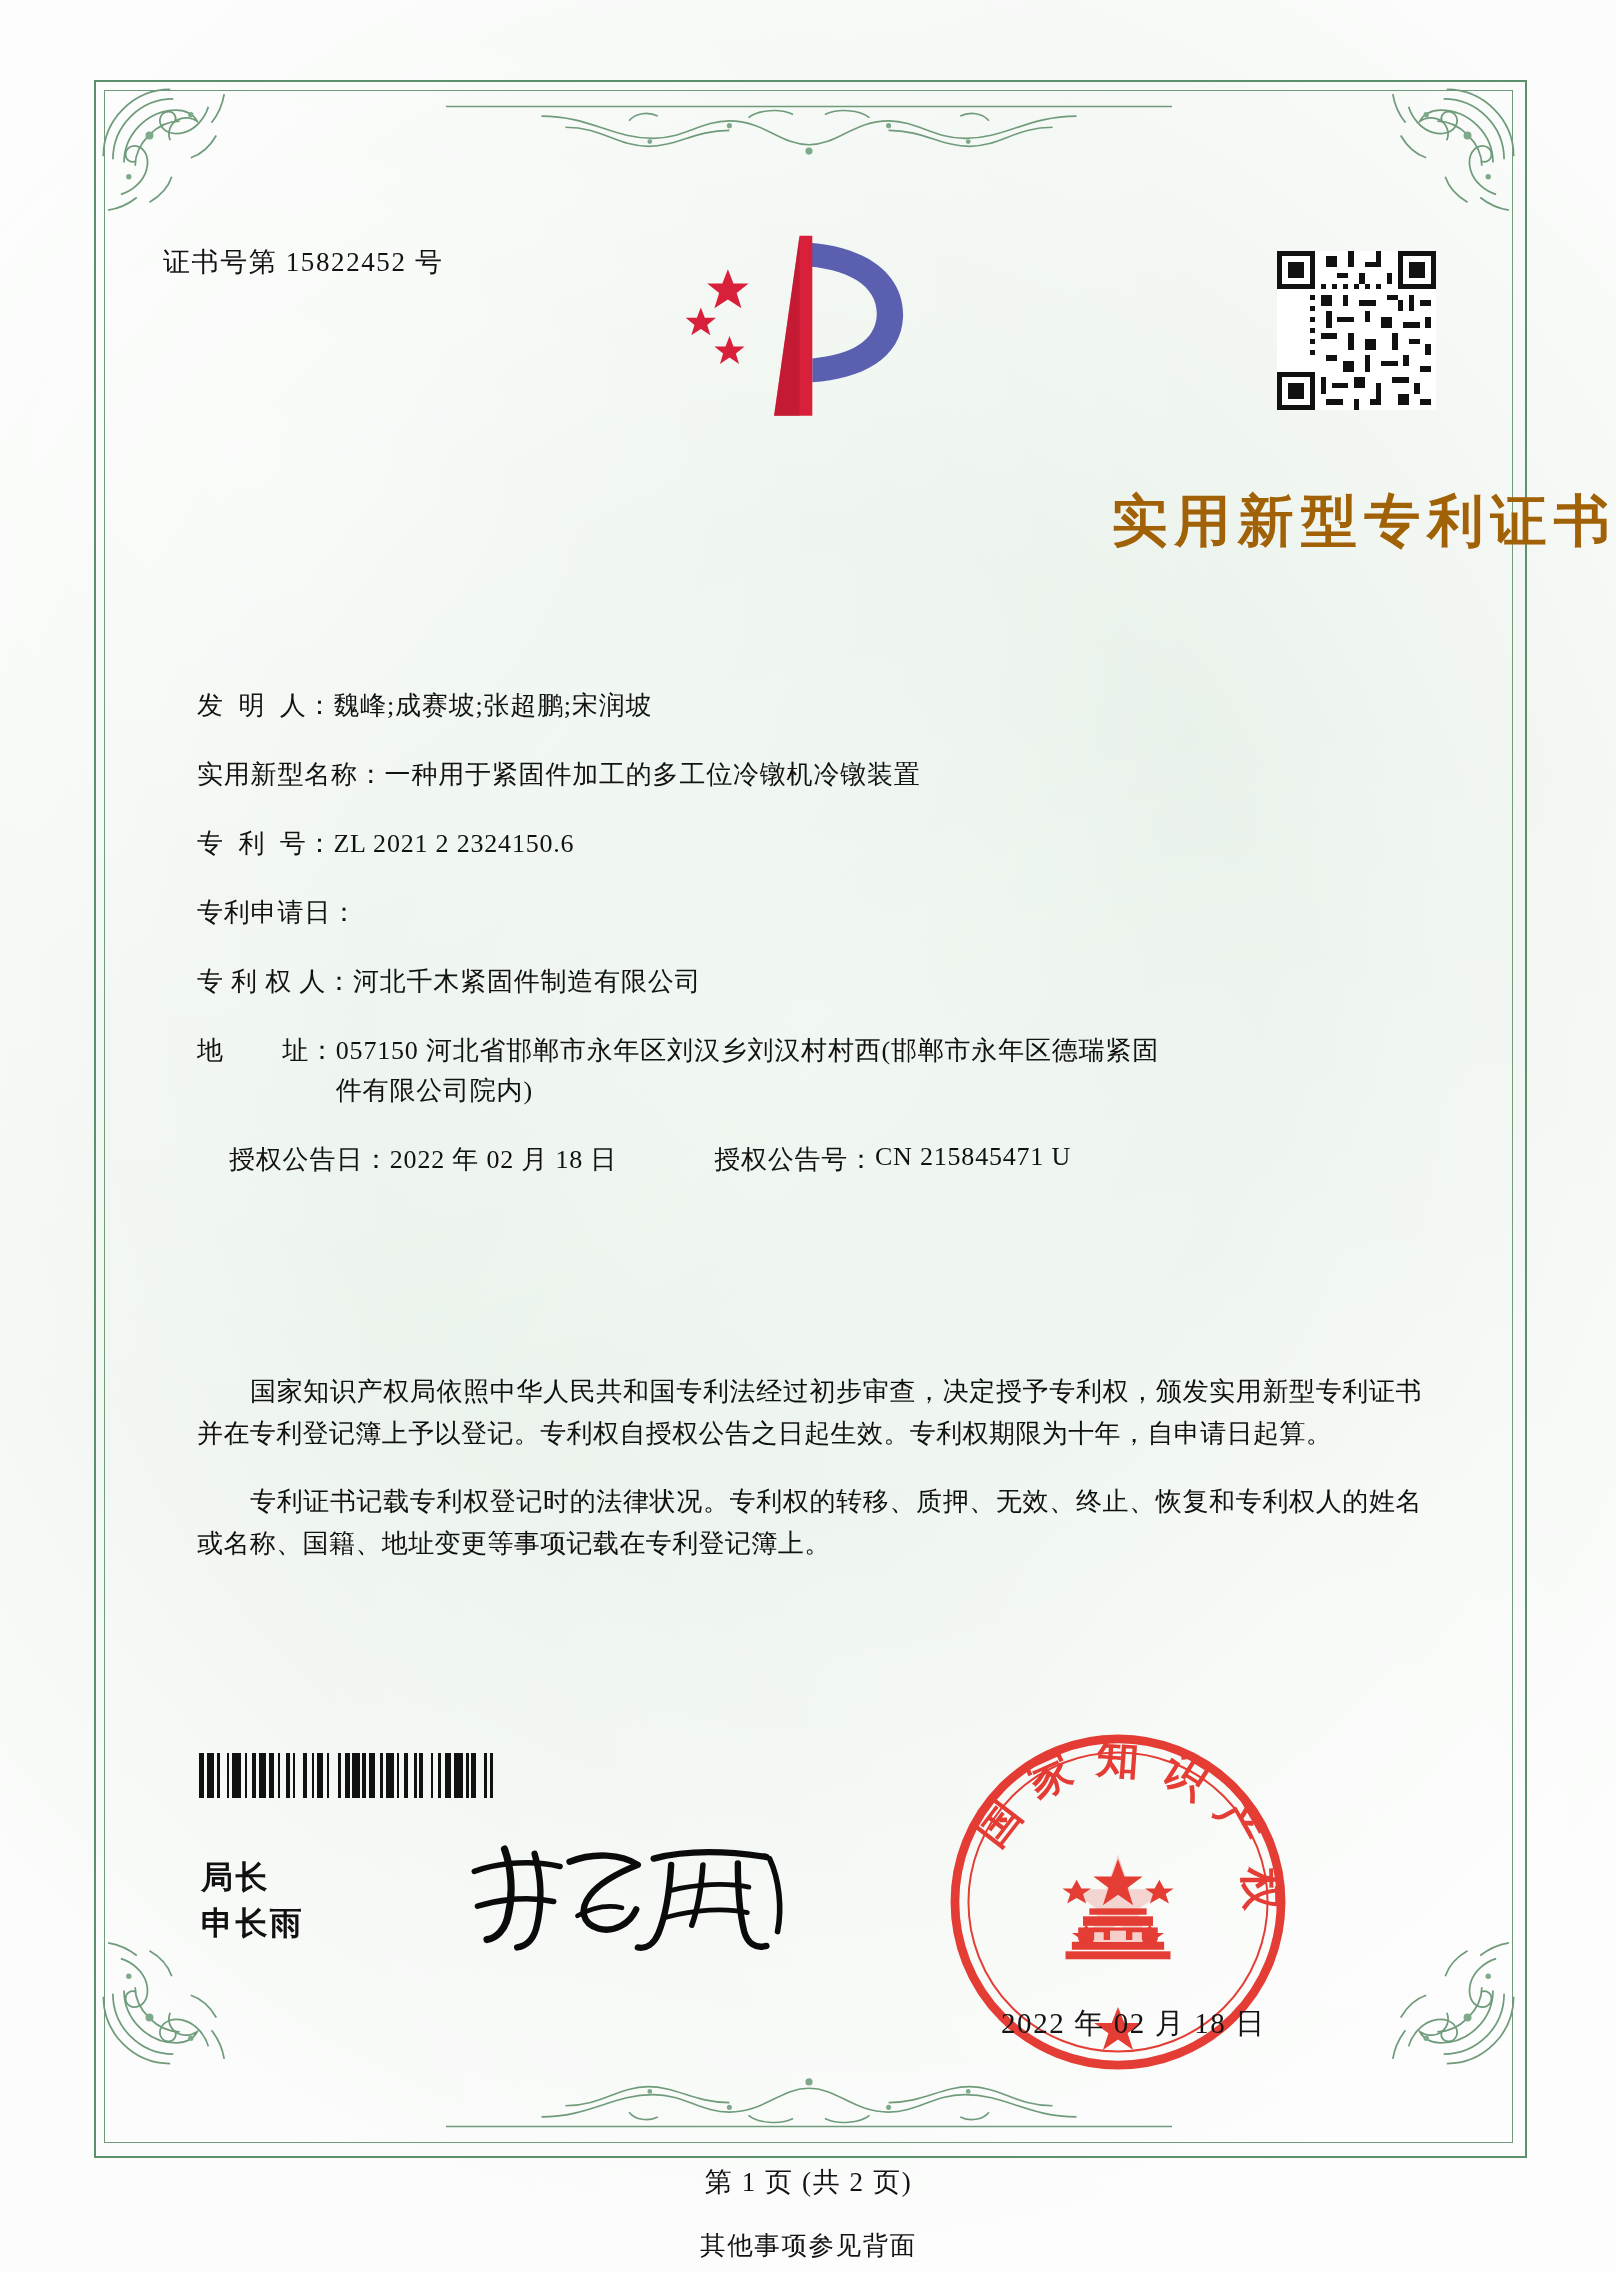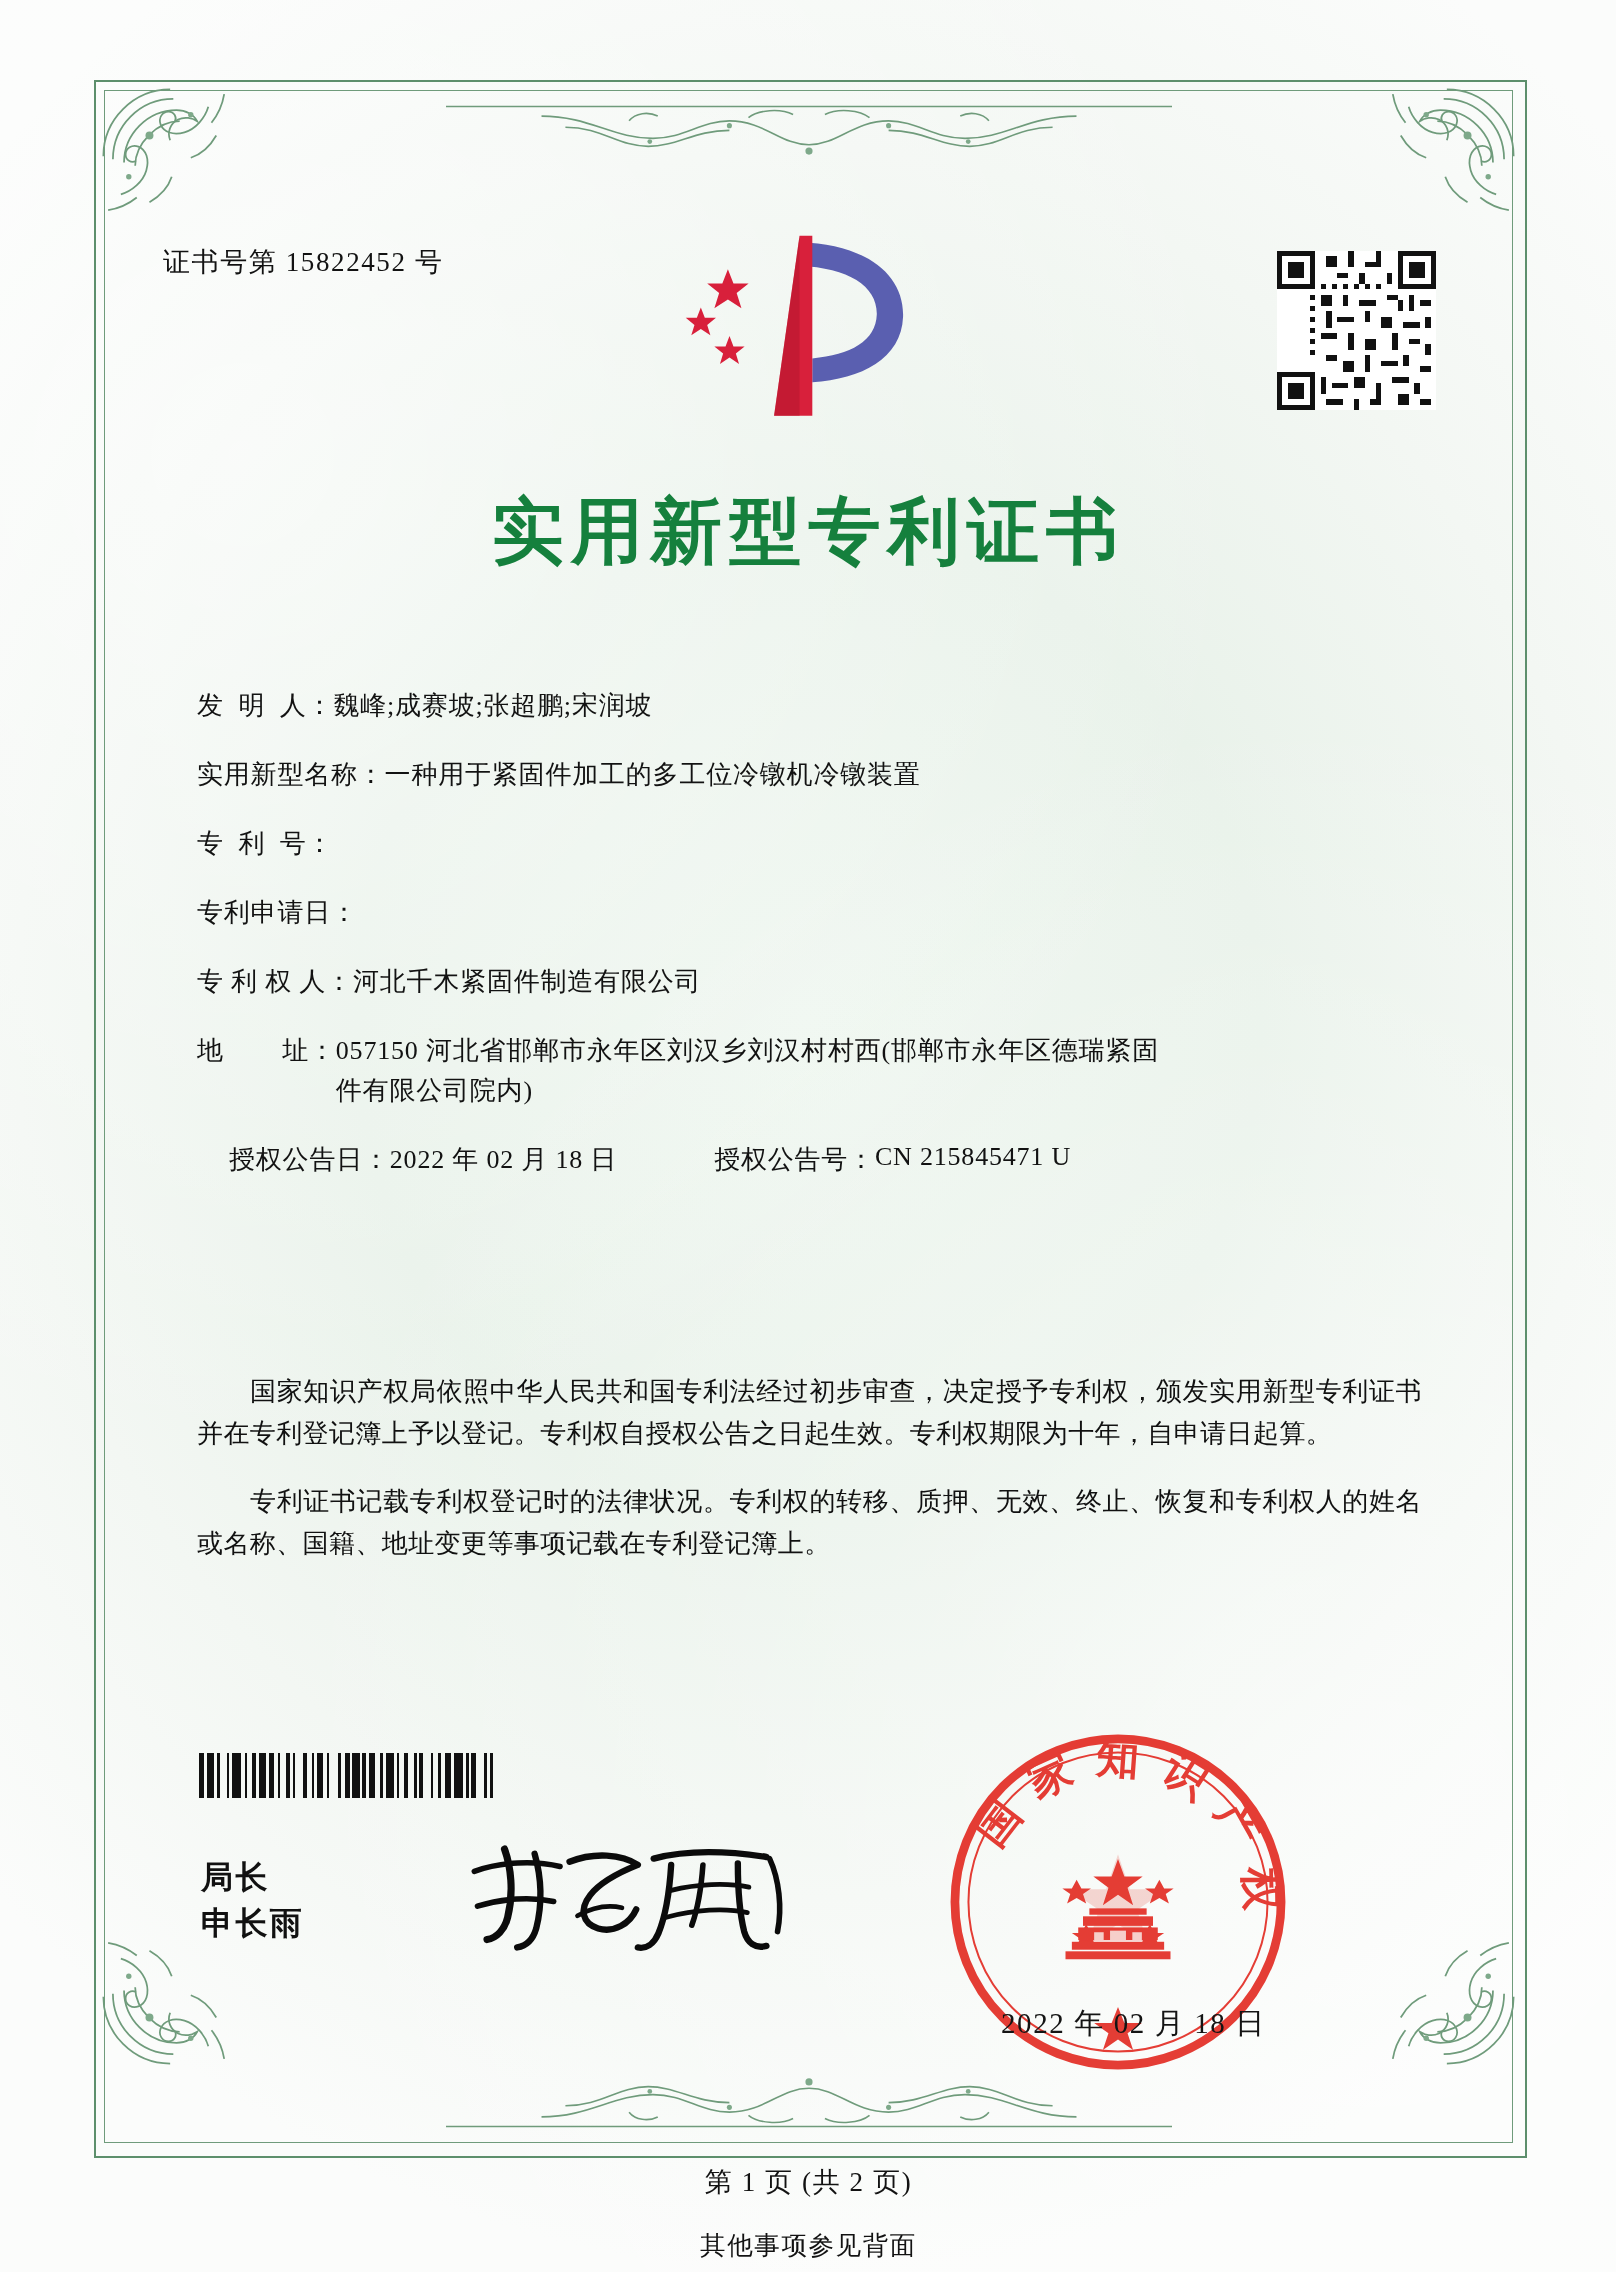--- a/index.html
+++ b/index.html
@@ -90,25 +90,25 @@
     position: absolute;
     left: 1277px; top: 251px;
     width: 159px; height: 159px;
   }
   .qr svg { display:block; }
 
   
   .title {
     position: absolute;
     left: 0; right: 0; top: 484px;
-    text-align: center;
-    font-size: 72px;
+    text-align: right;
+    font-size: 56px;
     letter-spacing: 7.2px;
     font-weight: 700;
-    color: #15803d;
+    color: #a16207;
     font-family: "DejaVu Serif", "Liberation Serif", serif;
   }
 
   
   .fields {
     position: absolute;
     left: 197px; top: 686px;
     width: 1210px;
     font-size: 26px;
     color: #121212;
@@ -470,20 +470,21 @@
     <span class="field-value">魏峰;成赛坡;张超鹏;宋润坡</span>
   </div>
 
   <div class="field-row">
     <span class="field-label">实用新型名称：</span>
     <span class="field-value">一种用于紧固件加工的多工位冷镦机冷镦装置</span>
   </div>
 
   <div class="field-row">
     <span class="field-label">专  利  号：</span>
+    <span class="field-value">ZL 2021 2 2324150.6</span>
   </div>
 
   <div class="field-row">
     <span class="field-label">专利申请日：</span>
   </div>
 
   <div class="field-row">
     <span class="field-label">专 利 权 人：</span>
     <span class="field-value">河北千木紧固件制造有限公司</span>
   </div>

